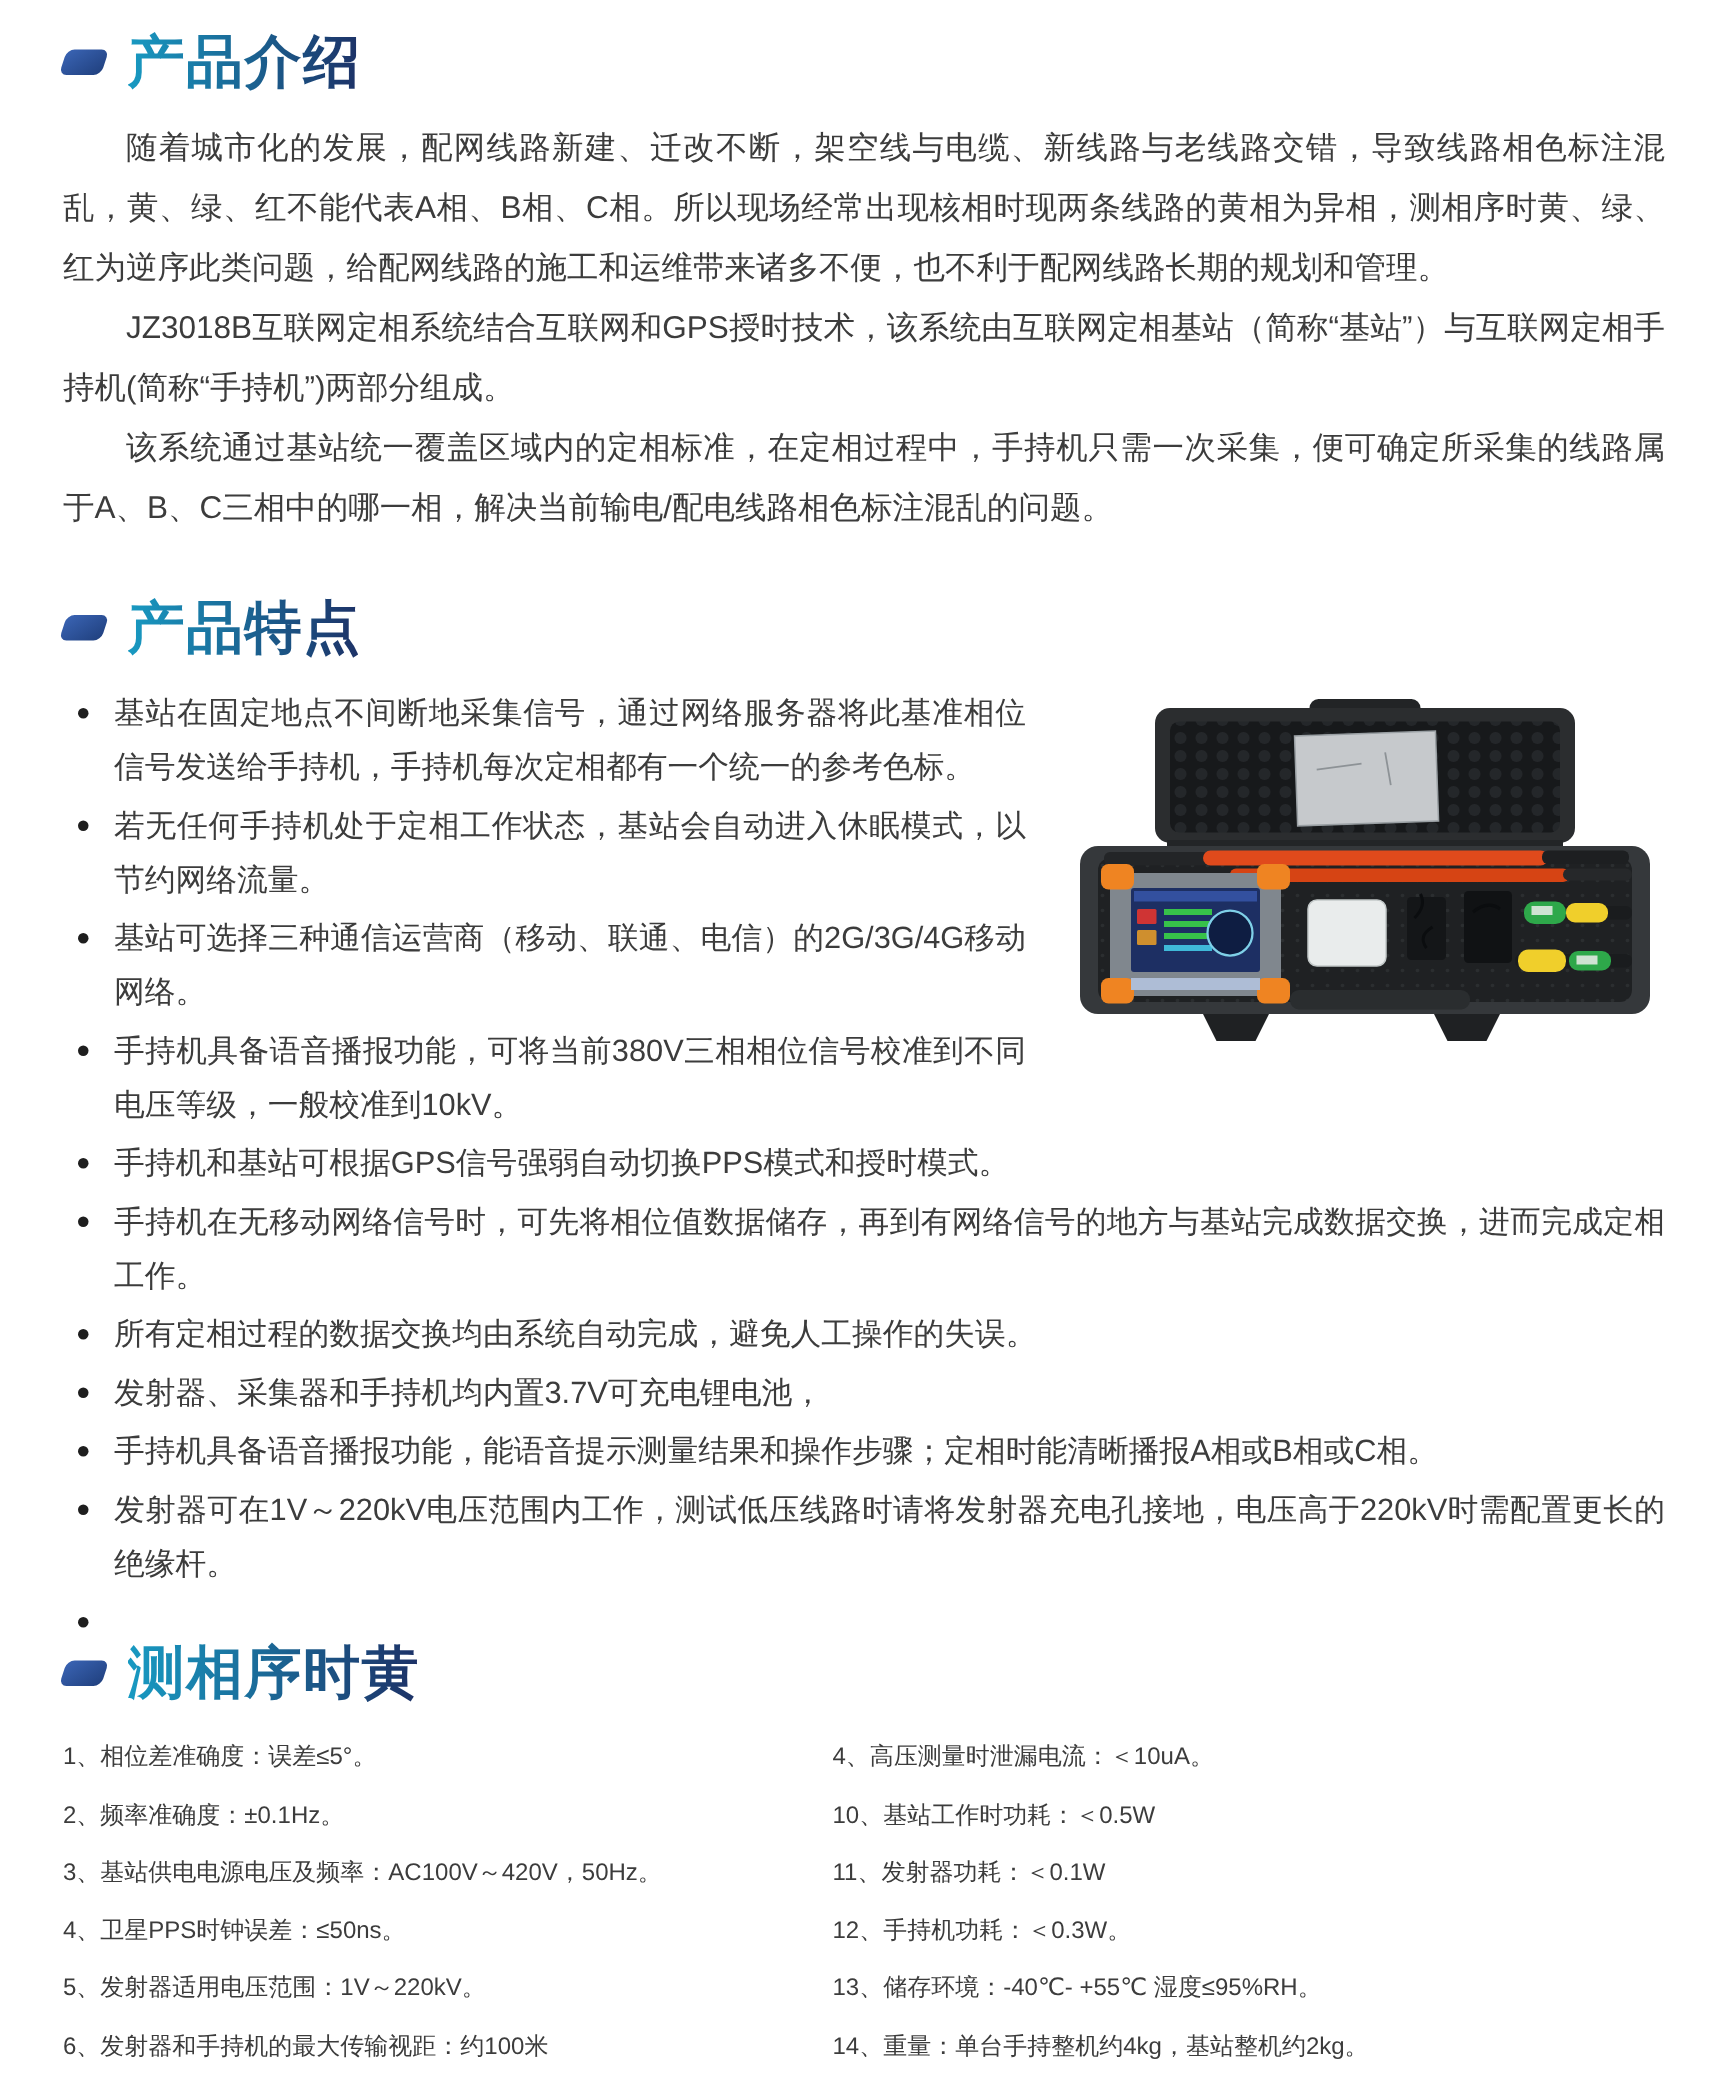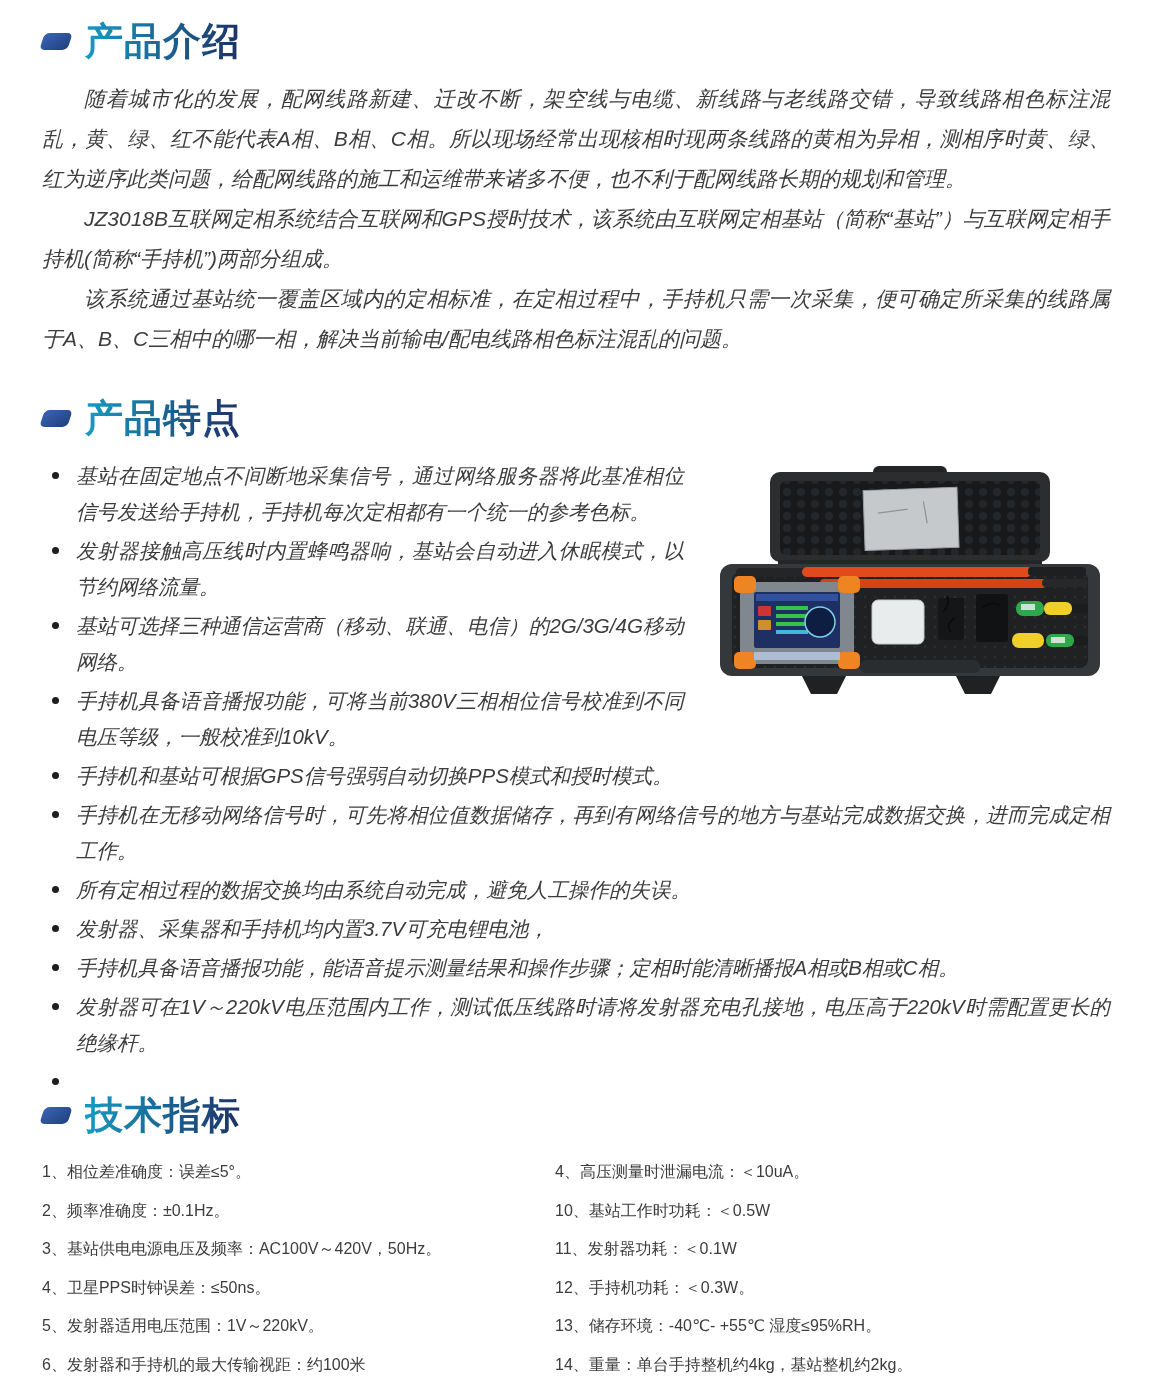--- a/index.html
+++ b/index.html
@@ -19,34 +19,34 @@
     background: linear-gradient(140deg,#3a64b4,#20407e);
     flex:0 0 auto;
   }
   .sec-title {
     font-size:38px; font-weight:bold; margin:0; letter-spacing:1px;
     background: linear-gradient(90deg,#189ac2 0%, #1d3166 100%);
     -webkit-background-clip:text; background-clip:text; color:transparent;text-align:right;
   }
 
   
-  .intro-body { margin-top:4px;font-style:italic; }
+  .intro-body { margin-top:4px; }
   .para {
     font-size:21px; line-height:40px; margin:0;
     text-align:justify; text-indent:2em; color:#3c3c3c;
   }
 
   
   .section-features { margin-top:34px; }
   .features-body { margin-top:14px; }
   .photo {
     float:right; width:400px; height:236px;
     margin:4px 0 8px 26px;
   }
-  .feat-list { margin:0; padding:0; list-style:none;font-style:italic; }
+  .feat-list { margin:0; padding:0; list-style:none; }
   .feat-list li {
     position:relative; padding-left:34px; margin:0 0 3px 0;
     font-size:20.5px; line-height:36px; text-align:justify; color:#3c3c3c;
   }
   .dot {
     position:absolute; left:10px; top:14px;
     width:7px; height:7px; border-radius:50%; background:#1e1e1e;
   }
 
   
@@ -156,39 +156,39 @@
           </g>
 
           <rect x="150" y="198" width="120" height="13" rx="6" fill="#2a2d2f"></rect>
           <path d="M92 214 l9 18 h26 l9 -18 z" fill="#1f2123"></path>
           <path d="M246 214 l9 18 h26 l9 -18 z" fill="#1f2123"></path>
         </svg>
       </div>
 
       <ul class="feat-list">
         <li><span class="dot"></span><span>基站在固定地点不间断地采集信号，通过网络服务器将此基准相位信号发送给手持机，手持机每次定相都有一个统一的参考色标。</span></li>
-        <li><span class="dot"></span><span>发射器接触高压线时内置蜂鸣器响，基站会自动进入休眠模式，以节约网络流量。</span></li>
+        <li><span class="dot"></span><span>若无任何手持机处于定相工作状态，基站会自动进入休眠模式，以节约网络流量。</span></li>
         <li><span class="dot"></span><span>基站可选择三种通信运营商（移动、联通、电信）的2G/3G/4G移动网络。</span></li>
         <li><span class="dot"></span><span>手持机具备语音播报功能，可将当前380V三相相位信号校准到不同电压等级，一般校准到10kV。</span></li>
         <li><span class="dot"></span><span>手持机和基站可根据GPS信号强弱自动切换PPS模式和授时模式。</span></li>
         <li><span class="dot"></span><span>手持机在无移动网络信号时，可先将相位值数据储存，再到有网络信号的地方与基站完成数据交换，进而完成定相工作。</span></li>
         <li><span class="dot"></span><span>所有定相过程的数据交换均由系统自动完成，避免人工操作的失误。</span></li>
         <li><span class="dot"></span><span>发射器、采集器和手持机均内置3.7V可充电锂电池，</span></li>
         <li><span class="dot"></span><span>手持机具备语音播报功能，能语音提示测量结果和操作步骤；定相时能清晰播报A相或B相或C相。</span></li>
         <li><span class="dot"></span><span>发射器可在1V～220kV电压范围内工作，测试低压线路时请将发射器充电孔接地，电压高于220kV时需配置更长的绝缘杆。</span></li>
         <li><span class="dot"></span></li>
       </ul>
       <div class="clear"></div>
     </div>
   </section>
 
   <section class="section-specs">
     <div class="sec-head">
       <span class="sec-icon"></span>
-      <h2 class="sec-title">技术指标</h2>
+      <h2 class="sec-title">测相序时黄</h2>
     </div>
     <div class="specs">
       <ul class="spec-col">
         <li>1、相位差准确度：误差≤5°。</li>
         <li>2、频率准确度：±0.1Hz。</li>
         <li>3、基站供电电源电压及频率：AC100V～420V，50Hz。</li>
         <li>4、卫星PPS时钟误差：≤50ns。</li>
         <li>5、发射器适用电压范围：1V～220kV。</li>
         <li>6、发射器和手持机的最大传输视距：约100米</li>
 

